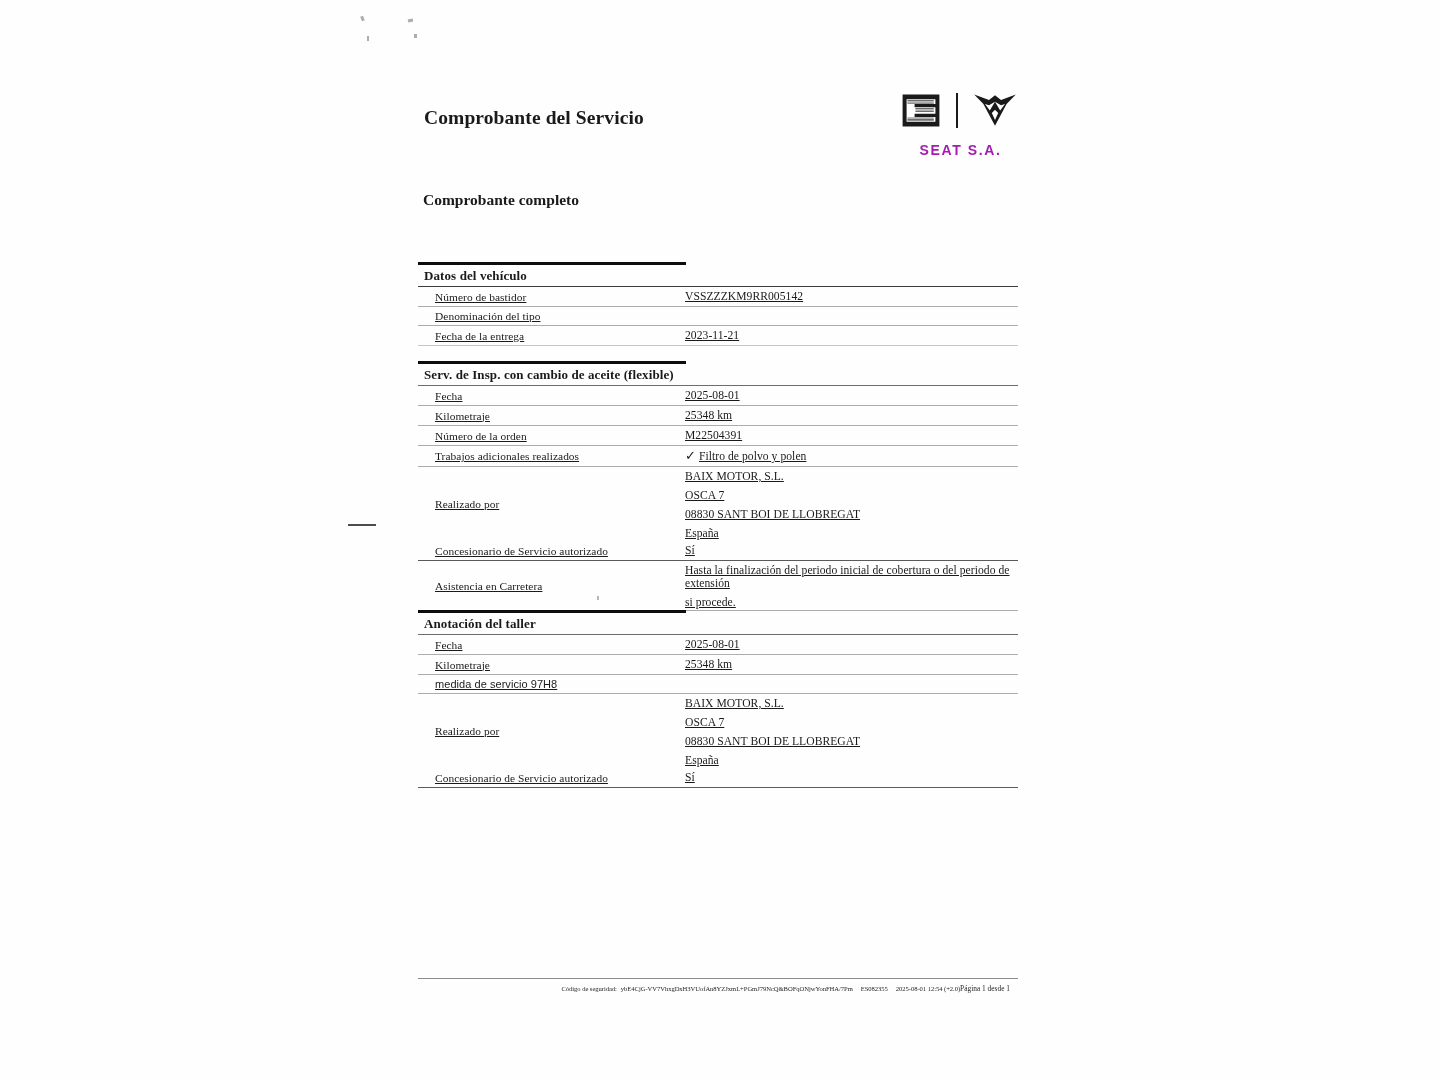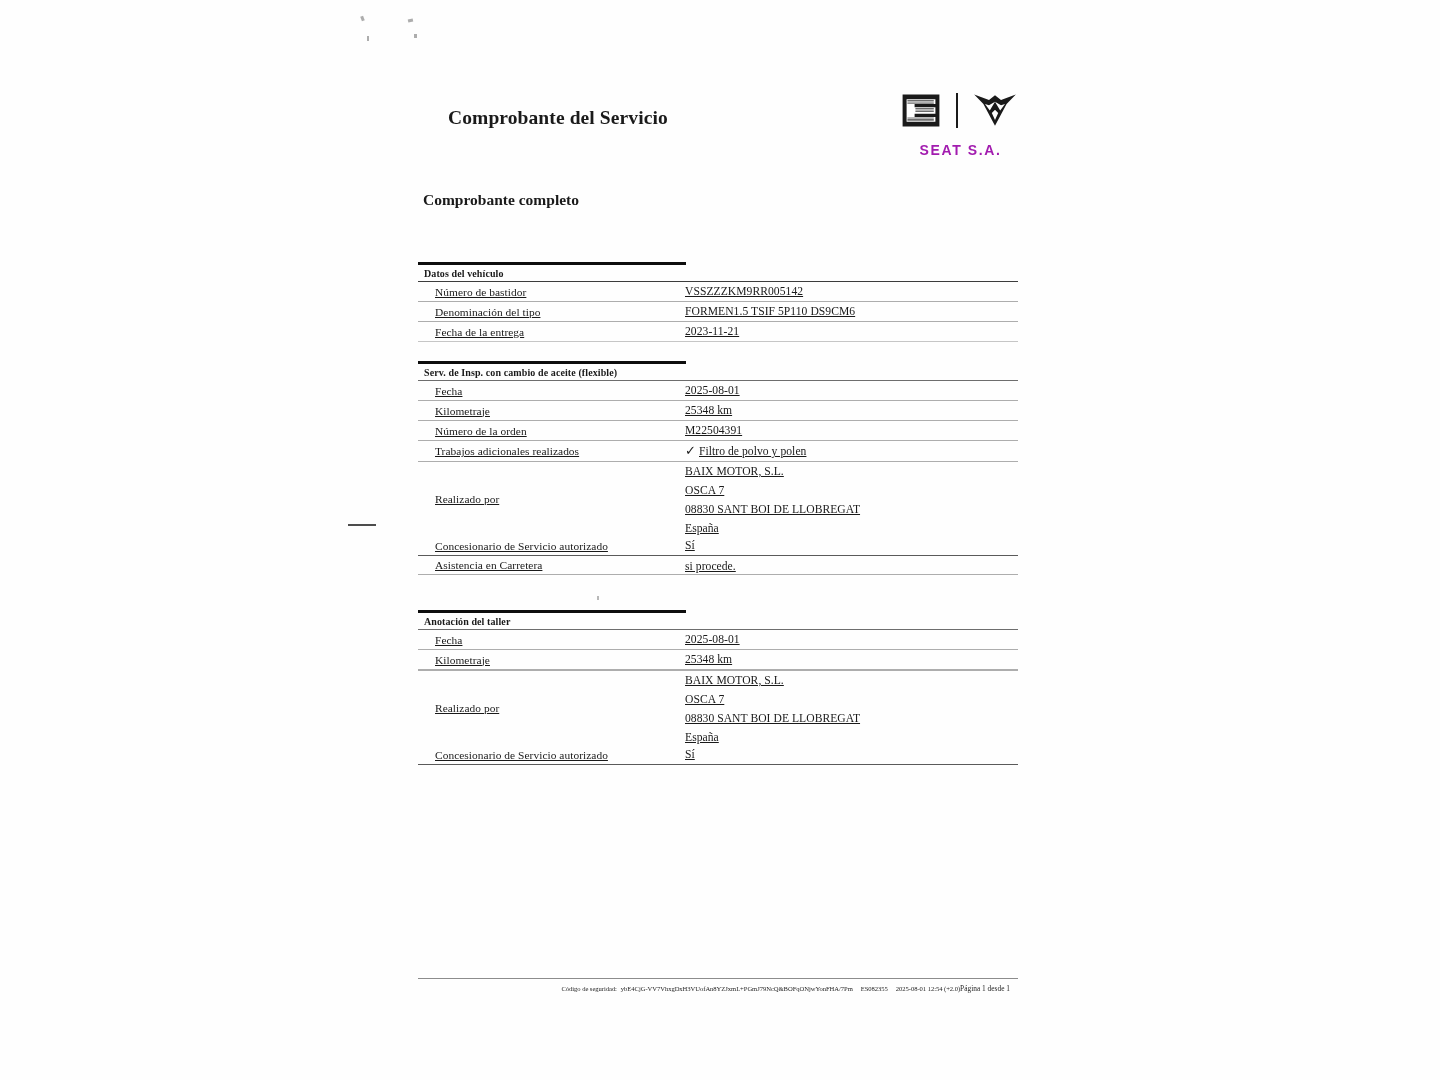--- a/index.html
+++ b/index.html
@@ -36,21 +36,21 @@
     left: 348px; top: 524px; width: 28px; height: 2px;
     background: #3a3a3a; opacity: .9;
   }
   .artifact.dot-mid {
     left: 597px; top: 596px; width: 2px; height: 4px; background: #9a9a9a;
   }
 
   
   .doc-title {
     position: absolute;
-    left: 448px;
+    left: 424px;
     top: 107px;
     font-size: 19.5px;
     font-weight: bold;
     letter-spacing: .1px;
   }
 
   .brandbar {
     position: absolute;
     left: 893px;
     top: 92px;
@@ -99,21 +99,21 @@
     position: absolute;
     left: 418px;
     width: 600px;
   }
   .section-rule {
     height: 3px;
     background: #0d0d0d;
     width: 268px;
   }
   .section-title {
-    font-size: 10px;
+    font-size: 13px;
     font-weight: bold;
     padding: 3px 0 2px 6px;
     letter-spacing: .1px;
   }
   .hr-full {
     height: 1px;
     background: #b9b9b9;
     width: 600px;
   }
   .hr-full.dark { background: #6d6d6d; }
@@ -250,21 +250,20 @@
     <div class="hr-full darker"></div>
 
     <div class="row">
       <div class="label">Número de bastidor</div>
       <div class="value">VSSZZZKM9RR005142</div>
     </div>
     <div class="sep"></div>
 
     <div class="row">
       <div class="label">Denominación del tipo</div>
-      <div class="value">FORMEN1.5 TSIF 5P110 DS9CM6</div>
     </div>
     <div class="sep"></div>
 
     <div class="row">
       <div class="label">Fecha de la entrega</div>
       <div class="value">2023-11-21</div>
     </div>
     <div class="sep soft"></div>
   </div>
 
@@ -311,20 +310,21 @@
 
     <div class="row">
       <div class="label">Concesionario de Servicio autorizado</div>
       <div class="value">Sí</div>
     </div>
     <div class="sep strong"></div>
 
     <div class="row tall">
       <div class="label">Asistencia en Carretera</div>
       <div class="value">
+        <span class="vline">Hasta la finalización del periodo inicial de cobertura o del periodo de extensión</span>
         <span class="vline">si procede.</span>
       </div>
     </div>
     <div class="sep"></div>
   </div>
 
   <div class="section" style="top:610px;">
     <div class="section-rule"></div>
     <div class="section-title">Anotación del taller</div>
     <div class="hr-full dark"></div>
@@ -334,20 +334,24 @@
       <div class="value">2025-08-01</div>
     </div>
     <div class="sep"></div>
 
     <div class="row">
       <div class="label">Kilometraje</div>
       <div class="value">25348 km</div>
     </div>
     <div class="sep"></div>
 
+    <div class="row sans-row">
+      <div class="label" style="width:420px;flex:0 0 420px;">medida de servicio 97H8</div>
+      <div class="value"></div>
+    </div>
     <div class="sep"></div>
 
     <div class="row tall">
       <div class="label">Realizado por</div>
       <div class="value">
         <span class="vline">BAIX MOTOR, S.L.</span>
         <span class="vline">OSCA 7</span>
         <span class="vline">08830 SANT BOI DE LLOBREGAT</span>
         <span class="vline">España</span>
       </div>

